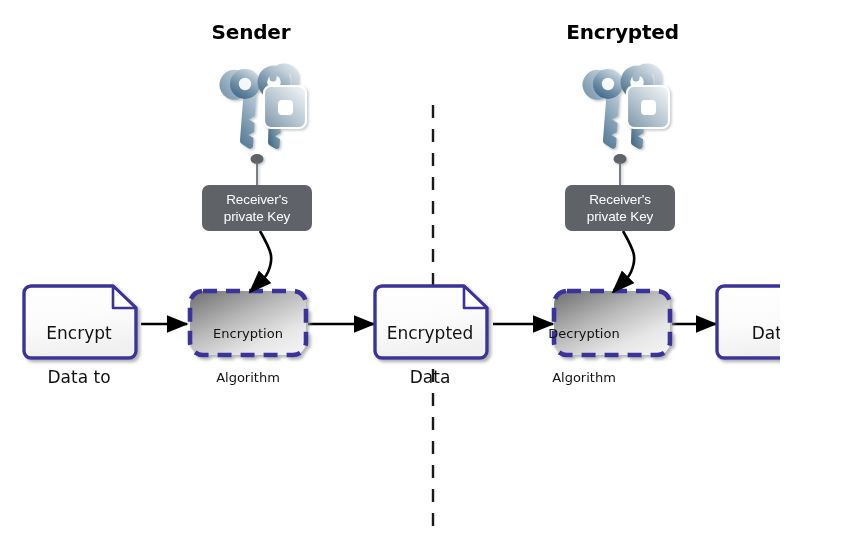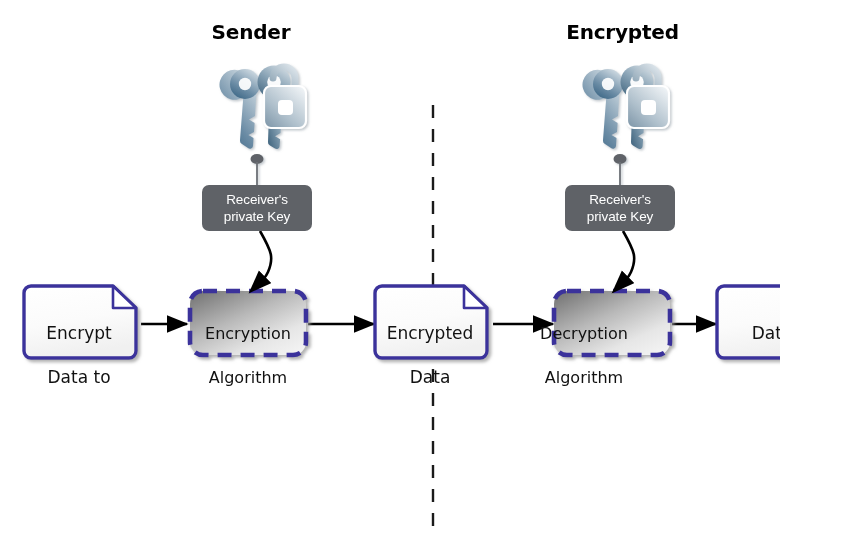--- a/index.html
+++ b/index.html
@@ -50,21 +50,21 @@
   .doc-box-text, .algo-box-text {
     position: absolute;
     font-family: "DejaVu Sans", sans-serif;
     color: #111111;
     text-align: center;
     line-height: 22px;
     font-size: 17px;
     white-space: pre-line;
     pointer-events: none;
   }
-  .algo-box-text { font-size: 16px; }
+  .algo-box-text { font-size: 13px; }
 </style>
 </head>
 <body>
 
 <div id="canvas">
 
   <svg id="svg-layer" viewBox="0 0 850 542">
     <defs>
       <linearGradient id="docGrad" x1="0" y1="0" x2="0.25" y2="1">
         <stop offset="0%" stop-color="#ffffff"></stop>

